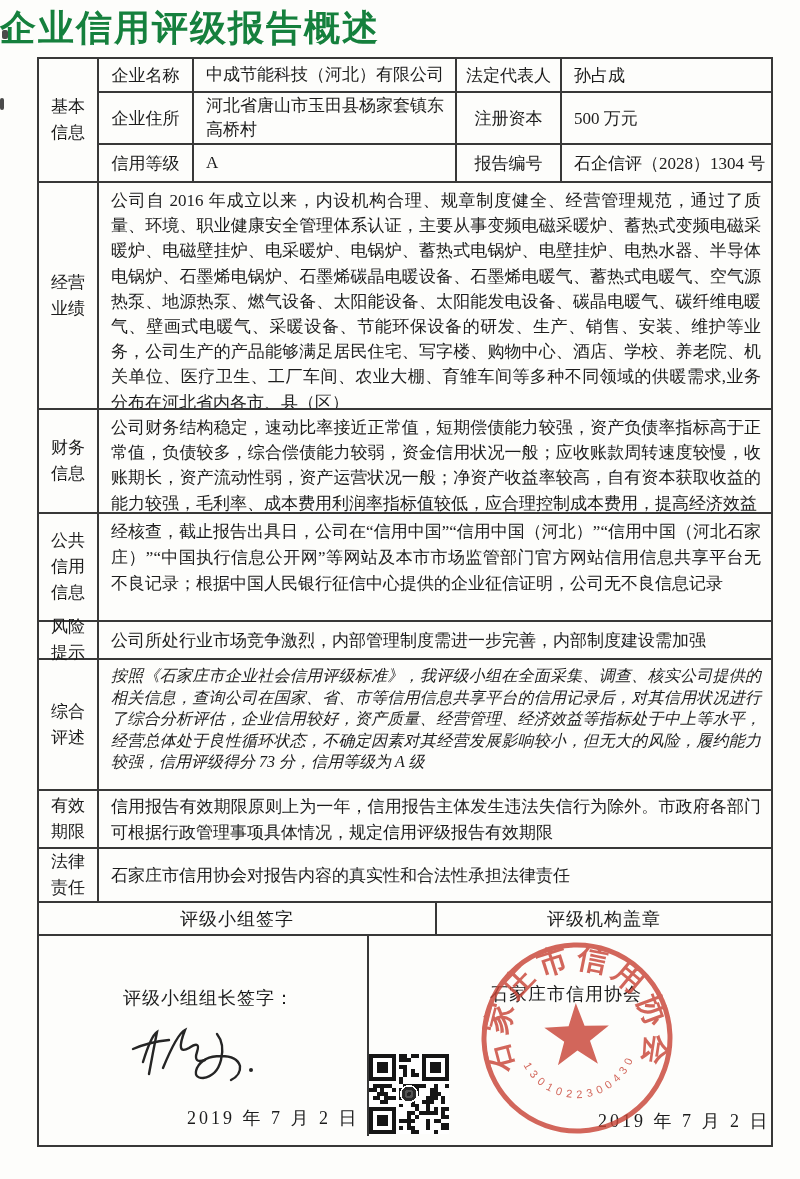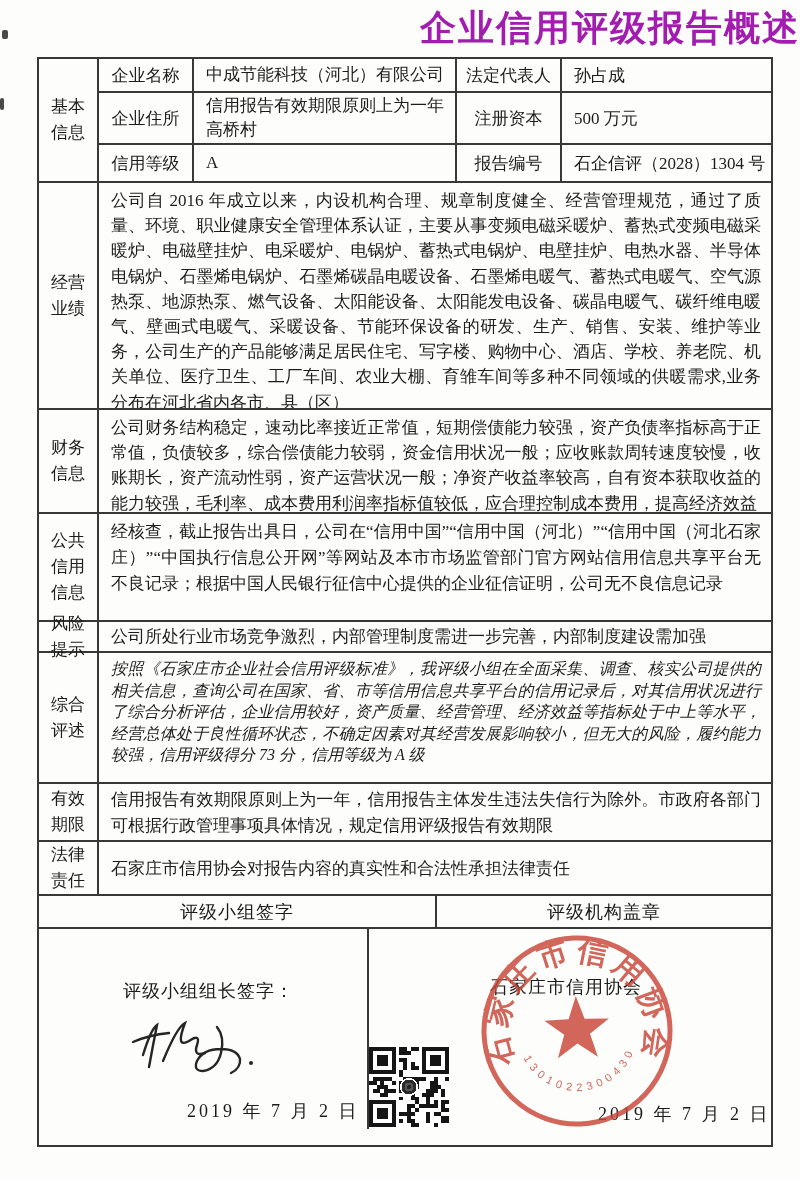--- a/index.html
+++ b/index.html
@@ -7,23 +7,23 @@
     --ink:#1c1c1c;
     --seal:#c94638;
   }
   html,body{margin:0;padding:0;background:#e8e8e8;}
   .page{
     position:relative;width:800px;height:1179px;background:#fdfdfb;
     font-family:"Liberation Serif", serif;color:var(--ink);overflow:hidden;
     margin:0 auto;
   }
   .doc-title{
-    position:absolute;top:4px;left:0;width:100%;text-align:right;
+    position:absolute;top:4px;left:0;width:100%;text-align:left;
     font-family:"Liberation Sans", sans-serif;
-    font-size:36px;font-weight:bold;letter-spacing:2px;color:#a21caf;
+    font-size:36px;font-weight:bold;letter-spacing:2px;color:#15803d;
   }
   .doc-table{
     position:absolute;left:37px;top:57px;width:736px;height:1090px;
     border:2px solid var(--line);box-sizing:border-box;background:transparent;
   }
   .trow{display:flex;box-sizing:border-box;border-bottom:2px solid var(--line);}
   .trow.last{border-bottom:none;}
   .cell-head{
     width:60px;box-sizing:border-box;border-right:2px solid var(--line);
     display:flex;align-items:center;justify-content:center;text-align:center;
@@ -39,21 +39,21 @@
     white-space:pre-line;line-height:24px;flex-shrink:0;}
   .lbl2{width:105px;box-sizing:border-box;border-right:2px solid var(--line);
     display:flex;align-items:center;justify-content:center;font-size:17px;flex-shrink:0;}
   .val2{flex:1;display:flex;align-items:center;padding-left:12px;font-size:17px;}
   .cell-body{
     flex:1;box-sizing:border-box;padding:5px 10px 0 12px;font-size:17px;
     text-align:justify;overflow:hidden;
   }
   .vcenter{display:flex;align-items:center;padding-top:0;}
   .h124{height:124px}.h227{height:227px}.h104{height:104px}.h108{height:108px}
-  .h47{height:31px}.h131{height:131px}.h58{height:58px}.h54{height:54px}
+  .h47{height:38px}.h131{height:131px}.h58{height:58px}.h54{height:54px}
   .h33{height:33px}.h200{height:200px}
   .s34{height:34px}.s52{height:52px}.s36{height:36px}
   .lh25{line-height:25.2px;}
   .lh26{line-height:26px;}
   .lh21{line-height:21.6px;font-size:16px;font-style:italic;}
   .sign-head{flex:1;display:flex;align-items:center;justify-content:center;font-size:18px;letter-spacing:1px;}
   .sign-head.left{width:398px;flex:none;box-sizing:border-box;border-right:2px solid var(--line);}
   .sign-cell{position:relative;box-sizing:border-box;}
   .sign-cell.left{width:330px;flex:none;border-right:2px solid var(--line);}
   .sign-cell.right{flex:1;}
@@ -85,21 +85,21 @@
 信息</div>
       <div class="basic-right">
         <div class="sub s34">
           <div class="lbl">企业名称</div>
           <div class="val">中成节能科技（河北）有限公司</div>
           <div class="lbl2">法定代表人</div>
           <div class="val2">孙占成</div>
         </div>
         <div class="sub s52">
           <div class="lbl">企业住所</div>
-          <div class="val">信用报告有效期限原则上为一年
+          <div class="val">河北省唐山市玉田县杨家套镇东
 高桥村</div>
           <div class="lbl2">注册资本</div>
           <div class="val2">500 万元</div>
         </div>
         <div class="sub s36 last">
           <div class="lbl">信用等级</div>
           <div class="val">A</div>
           <div class="lbl2">报告编号</div>
           <div class="val2">石企信评（2028）1304 号</div>
         </div>

